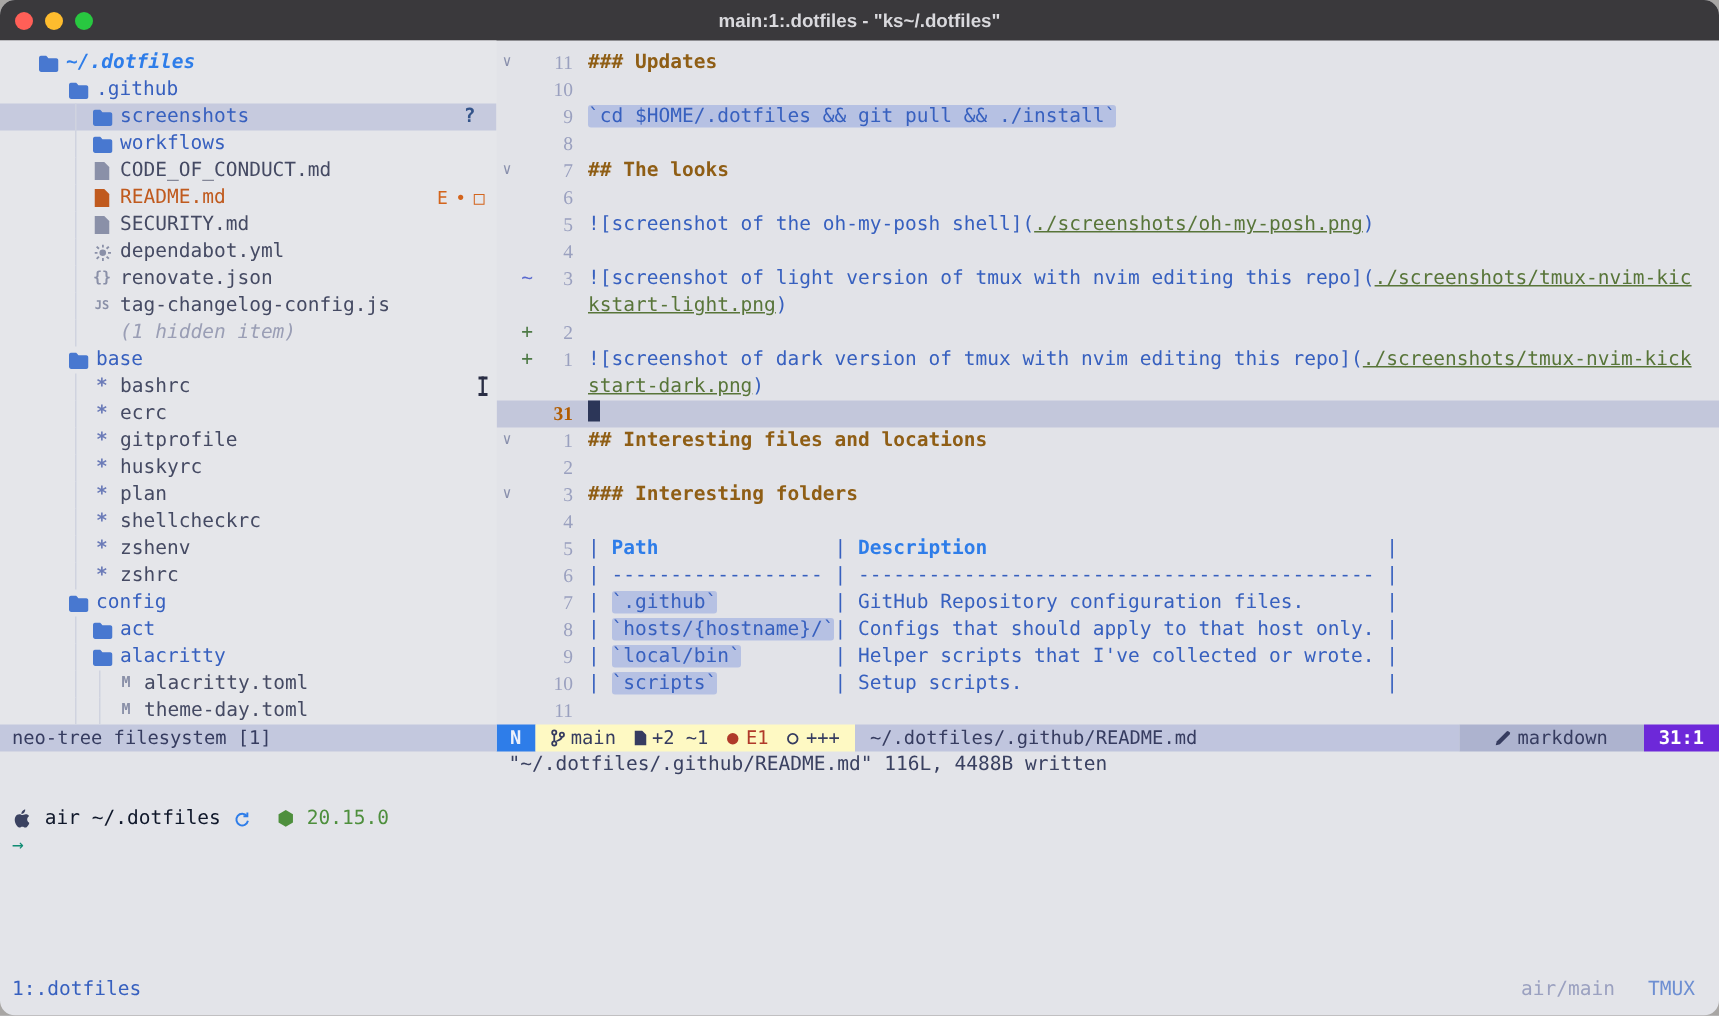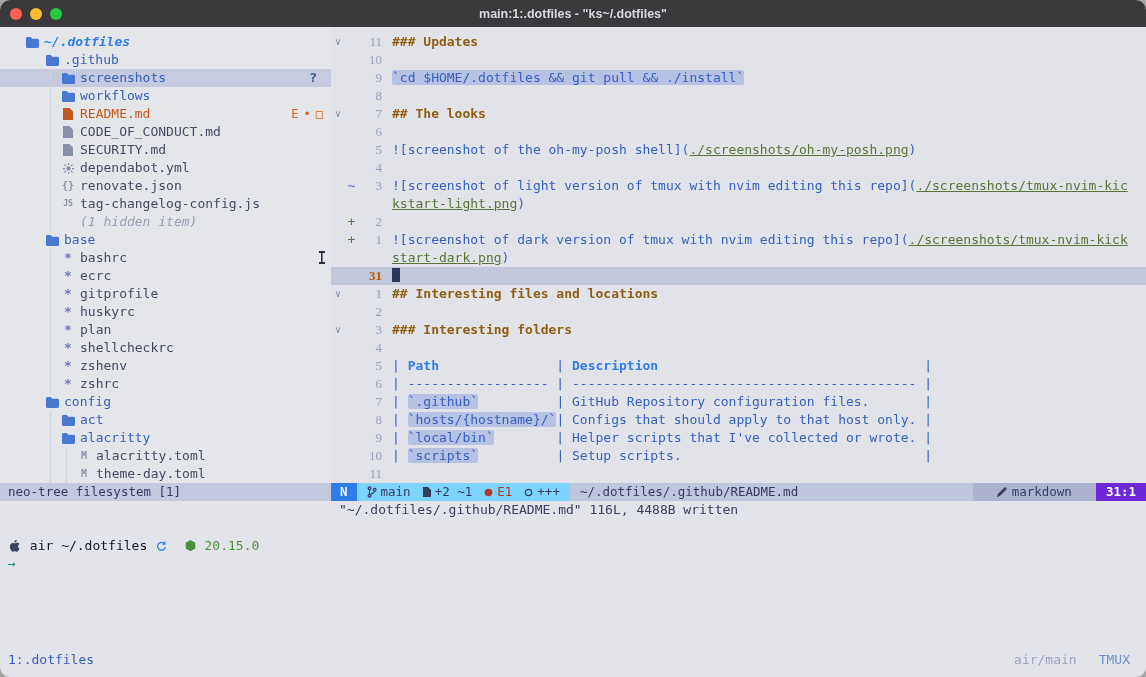--- a/index.html
+++ b/index.html
@@ -55,21 +55,21 @@
   .gtxt{white-space:pre;}
   .cursor{display:inline-block;width:8px;height:14px;background:#2c3658;vertical-align:-2px;}
   .s-t{color:#3760bf;}
   .s-h{color:#8f5e15;font-weight:bold;}
   .s-u{color:#587539;text-decoration:underline;}
   .s-c{color:#3760bf;background:#b6c1e3;border-radius:2px;}
   .s-th{color:#2e7de9;font-weight:bold;}
   
   .statusline{height:18px;line-height:18px;display:flex;font-size:12.5px;flex:none;}
   .sl-mode{background:#2e7de9;color:#eef1fb;font-weight:bold;padding:0 9px;flex:none;}
-  .sl-git{background:#7dd3fc;color:#363c60;padding:0 10px;display:flex;gap:12px;align-items:flex-start;flex:none;}
+  .sl-git{background:#fef9c3;color:#363c60;padding:0 10px;display:flex;gap:12px;align-items:flex-start;flex:none;}
   .slseg{display:inline-flex;align-items:center;gap:4px;}
   .slseg.err{color:#b03a2a;}
   .slicon{display:inline-flex;align-items:center;}
   .sl-path{background:#c0c5de;color:#363c60;padding:0 10px;flex:1;overflow:hidden;}
   .sl-ft{background:#adb3cf;color:#363c60;padding:0 24px;display:inline-flex;align-items:center;gap:5px;flex:none;}
   .sl-pos{background:#6d28d9;color:#ffffff;font-weight:bold;padding:0 10px;flex:none;}
   
   .cmdline{height:18px;line-height:18px;padding-left:339px;color:#3a4161;white-space:pre;flex:none;}
   
   .shell{flex:1;display:flex;flex-direction:column;padding:0 8px;}
@@ -107,26 +107,26 @@
               </svg></span><span class="tlabel root">~/.dotfiles</span></div>
           <div class="trow d1"><span class="ticon i-folder"><svg width="13" height="11" viewBox="0 0 13 11">
                 <path fill="currentColor" d="M0 1.5C0 .7.7 0 1.5 0h3.2l1.6 1.8h5.2c.8 0 1.5.7 1.5 1.5v6.2c0 .8-.7 1.5-1.5 1.5h-10C.7 11 0 10.3 0 9.5z"></path>
               </svg></span><span class="tlabel dir">.github</span></div>
           <div class="trow d2 sel"><span class="ticon i-folder"><svg width="13" height="11" viewBox="0 0 13 11">
                 <path fill="currentColor" d="M0 1.5C0 .7.7 0 1.5 0h3.2l1.6 1.8h5.2c.8 0 1.5.7 1.5 1.5v6.2c0 .8-.7 1.5-1.5 1.5h-10C.7 11 0 10.3 0 9.5z"></path>
               </svg></span><span class="tlabel dir">screenshots</span><span class="tbadge">?</span></div>
           <div class="trow d2"><span class="ticon i-folder"><svg width="13" height="11" viewBox="0 0 13 11">
                 <path fill="currentColor" d="M0 1.5C0 .7.7 0 1.5 0h3.2l1.6 1.8h5.2c.8 0 1.5.7 1.5 1.5v6.2c0 .8-.7 1.5-1.5 1.5h-10C.7 11 0 10.3 0 9.5z"></path>
               </svg></span><span class="tlabel dir">workflows</span></div>
+          <div class="trow d2"><span class="ticon i-doc"><svg width="10" height="12" viewBox="0 0 10 12">
+                <path fill="currentColor" d="M0 0h6.5L10 3.5V12H0z"></path>
+              </svg></span><span class="tlabel file">CODE_OF_CONDUCT.md</span></div>
           <div class="trow d2"><span class="ticon i-doc modc"><svg width="10" height="12" viewBox="0 0 10 12">
                 <path fill="currentColor" d="M0 0h6.5L10 3.5V12H0z"></path>
               </svg></span><span class="tlabel mod">README.md</span><span class="tmarks"><span>E</span><span>•</span><span>□</span></span></div>
-          <div class="trow d2"><span class="ticon i-doc"><svg width="10" height="12" viewBox="0 0 10 12">
-                <path fill="currentColor" d="M0 0h6.5L10 3.5V12H0z"></path>
-              </svg></span><span class="tlabel file">CODE_OF_CONDUCT.md</span></div>
           <div class="trow d2"><span class="ticon i-doc"><svg width="10" height="12" viewBox="0 0 10 12">
                 <path fill="currentColor" d="M0 0h6.5L10 3.5V12H0z"></path>
               </svg></span><span class="tlabel file">SECURITY.md</span></div>
           <div class="trow d2"><span class="ticon i-gear"><svg width="11" height="11" viewBox="0 0 11 11" fill="currentColor">
                 <circle cx="5.5" cy="5.5" r="2.2"></circle>
                 <path d="M5 0h1.2v2H5zM5 9h1.2v2H5zM0 5h2v1.2H0zM9 5h2v1.2H9zM1 1.9L1.9 1l1.5 1.4-.9.9zM7.6 8.5l.9-.9L10 9l-.9.9zM1 9.1l1.5-1.5.9.9L1.9 10zM7.6 2.4L9.1 1l.9.9-1.5 1.4z"></path>
               </svg></span><span class="tlabel file">dependabot.yml</span></div>
           <div class="trow d2"><span class="ticon i-braces">{}</span><span class="tlabel file">renovate.json</span></div>
           <div class="trow d2"><span class="ticon i-js">JS</span><span class="tlabel file">tag-changelog-config.js</span></div>
           <div class="trow d2"><span class="ticon i-none"></span><span class="tlabel hidden">(1 hidden item)</span></div>

